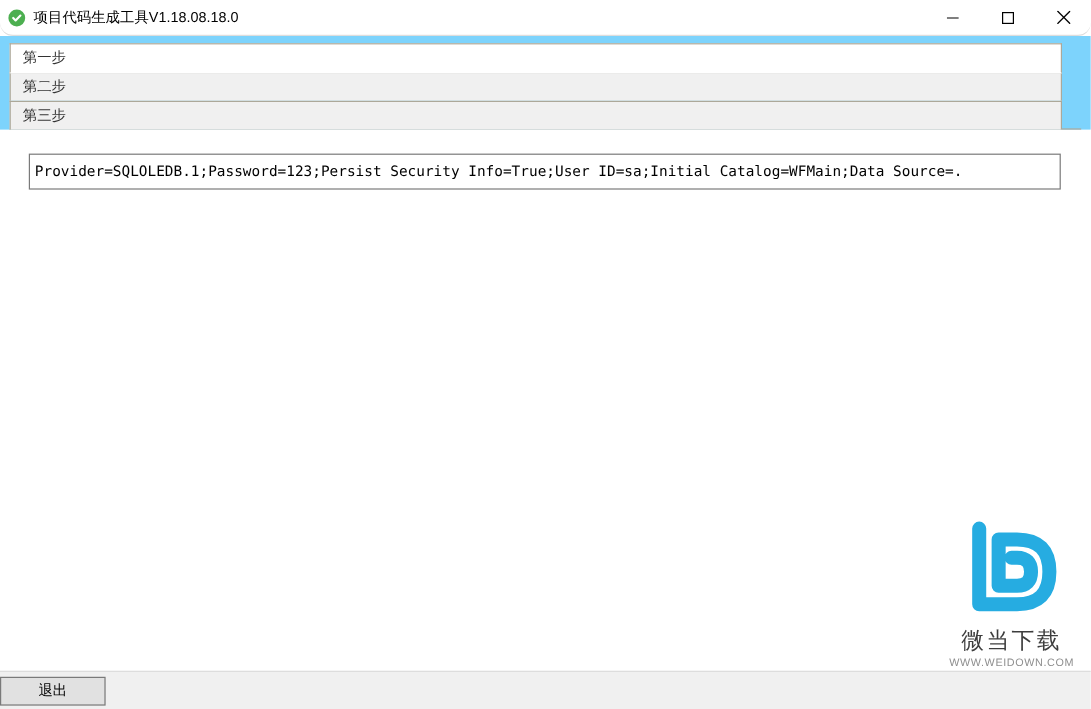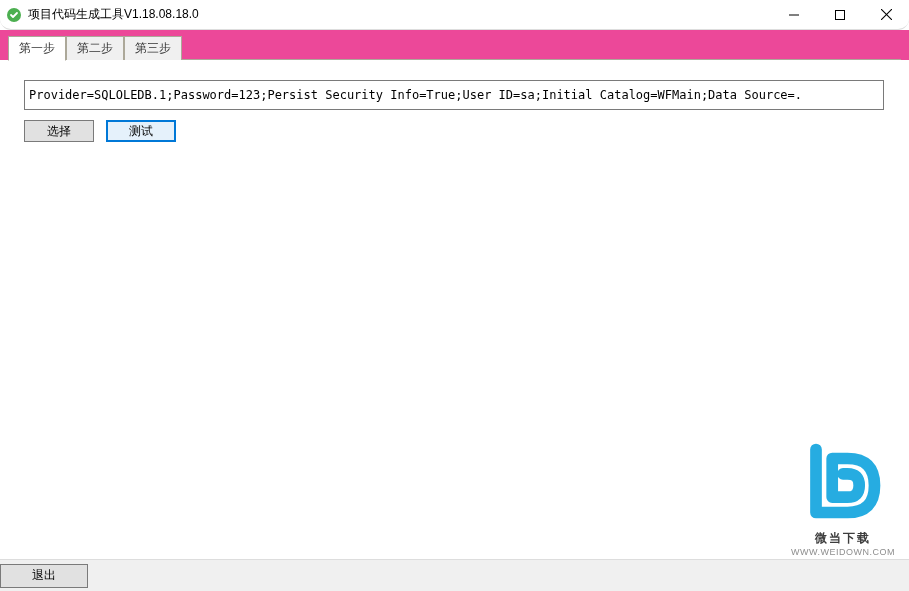--- a/index.html
+++ b/index.html
@@ -37,22 +37,23 @@
       display: flex;
       align-items: center;
       justify-content: center;
       color: #000;
     }
     .winbtn svg { width: 10px; height: 10px; }
     .winbtn.close svg { width: 11px; height: 11px; }
     .tabs {
       display: flex;
       padding: 6px 24px 0 8px;
-      background: #ec4899;
+      background: #7dd3fc;
       position: relative;
+      flex-direction: column;
     }
     .tabs::after {
       content: "";
       position: absolute;
       left: 8px; right: 8px; bottom: 0;
       height: 1px;
       background: #aca899;
     }
     .tab {
       padding: 3px 10px 3px 10px;
@@ -132,22 +133,22 @@
       bottom: 34px;
       text-align: center;
       pointer-events: none;
       opacity: 0.95;
     }
     .watermark .logo {
       width: 90px; height: 90px;
       margin: 0 auto 4px auto;
     }
     .watermark .wmtext {
-      font-size: 12px;
-      font-weight: bold;
+      font-size: 19px;
+      font-weight: normal;
       color: #333;
       letter-spacing: 2px;
     }
     .watermark .wmurl {
       font-size: 9px;
       color: #888;
       letter-spacing: 0.5px;
     }
   </style>
 </head>
@@ -182,24 +183,20 @@
 </div>
 
 <div class="tabs">
   <div class="tab active">第一步</div>
   <div class="tab">第二步</div>
   <div class="tab">第三步</div>
 </div>
 
 <div class="tabcontent">
   <input type="text" class="conn-input" value="Provider=SQLOLEDB.1;Password=123;Persist Security Info=True;User ID=sa;Initial Catalog=WFMain;Data Source=." style="">
-  <div class="btnrow">
-    <button class="winform-btn">选择</button>
-    <button class="winform-btn focused">测试</button>
-  </div>
 </div>
 
 <div class="watermark">
   <div class="logo">
     <svg viewBox="0 0 100 100">
       <path d="M 20 15 L 20 85 Q 20 85 35 85 L 55 85 Q 85 85 85 55 Q 85 25 55 25 L 38 25 L 38 68 L 55 68 Q 68 68 68 55 Q 68 42 55 42 L 50 42" fill="none" stroke="#1ba8e0" stroke-width="13" stroke-linecap="round" stroke-linejoin="round"></path>
     </svg>
   </div>
   <div class="wmtext">微当下载</div>
   <div class="wmurl">WWW.WEIDOWN.COM</div>

